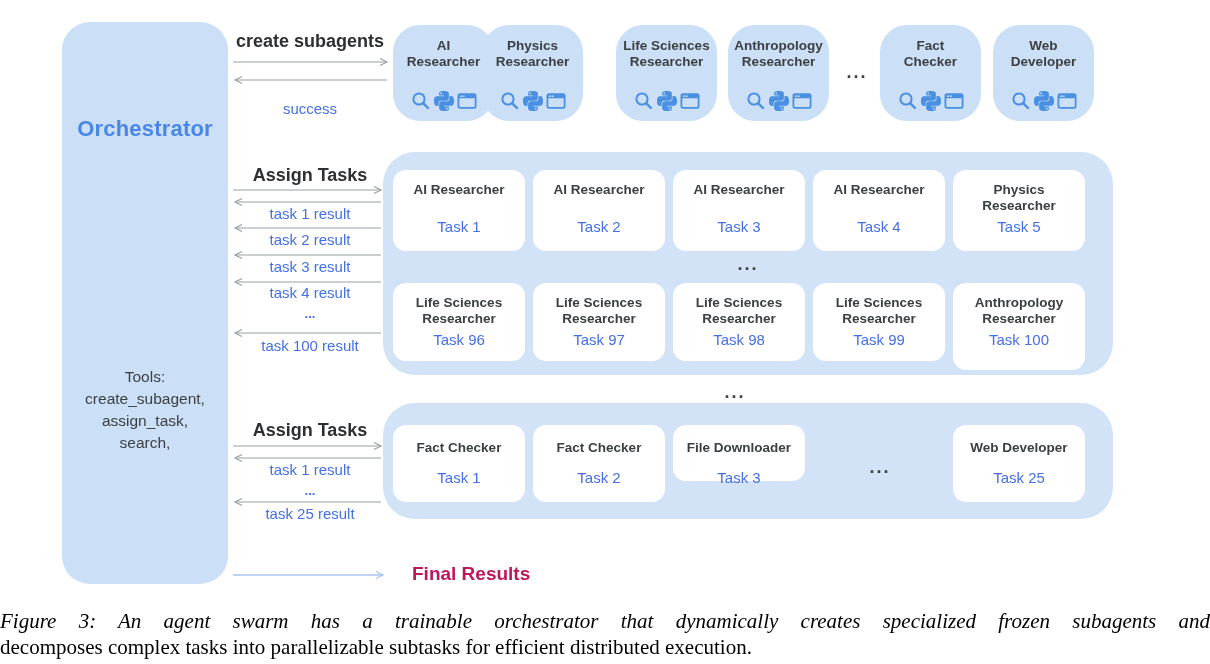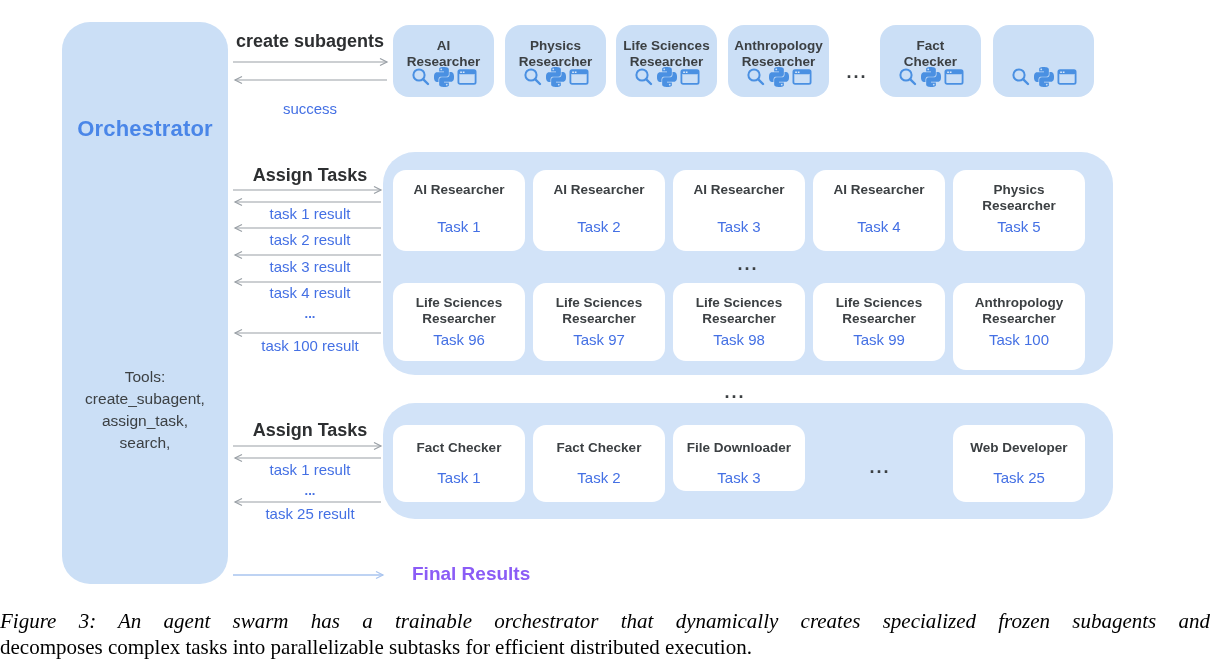--- a/index.html
+++ b/index.html
@@ -18,33 +18,33 @@
     position:absolute;top:94px;left:0;width:100%;text-align:center;
     font-weight:bold;font-size:22px;color:#4a86e8;letter-spacing:.2px;
   }
   .orch-tools{
     position:absolute;top:344px;left:0;width:100%;text-align:center;
     font-size:15.5px;line-height:22px;color:#3c4043;
   }
 
   
   .sa-box{
-    position:absolute;top:25px;width:101px;height:72px;
-    background:#cbdff6;border-radius:16px;z-index:2;
+    position:absolute;top:25px;width:101px;height:96px;
+    background:#cbdff6;border-radius:27px;z-index:2;
   }
   .sa-name{padding-top:13px;text-align:center;font-size:13.5px;font-weight:bold;line-height:16px;color:#3c4043;}
   .sa-icons{position:absolute;bottom:10px;left:0;width:100%;display:flex;justify-content:center;align-items:center;gap:3px;}
   .icon{width:20px;height:20px;display:block;}
 
   
   .flow-label{position:absolute;transform:translateX(-50%);white-space:nowrap;z-index:3;}
   .label-dark{font-weight:bold;font-size:18px;color:#2d2f31;}
   .label-blue{font-size:15px;color:#4470e4;}
   .label-blue-dots{font-size:13px;font-weight:bold;color:#4470e4;}
-  .final-label{position:absolute;left:412px;top:563px;font-weight:bold;font-size:19px;color:#8b5cf6;z-index:3;}
+  .final-label{position:absolute;left:412px;top:563px;font-weight:bold;font-size:19px;color:#be185d;z-index:3;}
 
   
   .pool{position:absolute;left:383px;width:730px;background:#d2e3f8;border-radius:32px;z-index:2;}
   #pool1{top:152px;height:223px;}
   #pool2{top:403px;height:116px;}
   .card{position:absolute;width:132px;background:#ffffff;border-radius:13px;text-align:center;}
   .card-title{margin-top:12px;min-height:34px;font-size:13.5px;font-weight:bold;line-height:16px;color:#3c4043;padding:0 6px;}
   .card-task{margin-top:2px;font-size:15px;color:#4470e4;}
   .p2 .card-title{margin-top:15px;min-height:16px;}
   .p2 .card-task{margin-top:13px;}
@@ -146,21 +146,21 @@
           <use href="#sym-search"></use>
         </svg>
       <svg class="icon">
           <use href="#sym-python"></use>
         </svg>
       <svg class="icon">
           <use href="#sym-browser"></use>
         </svg>
     </div>
   </div>
-  <div class="sa-box" style="left:505px">
+  <div class="sa-box" style="left:482px">
     <div class="sa-name">
       <div>Physics</div>
       <div>Researcher</div>
     </div>
     <div class="sa-icons">
       <svg class="icon">
           <use href="#sym-search"></use>
         </svg>
       <svg class="icon">
           <use href="#sym-python"></use>
@@ -216,20 +216,24 @@
         </svg>
       <svg class="icon">
           <use href="#sym-python"></use>
         </svg>
       <svg class="icon">
           <use href="#sym-browser"></use>
         </svg>
     </div>
   </div>
   <div class="sa-box" style="left:993px">
+    <div class="sa-name">
+      <div>Web</div>
+      <div>Developer</div>
+    </div>
     <div class="sa-icons">
       <svg class="icon">
           <use href="#sym-search"></use>
         </svg>
       <svg class="icon">
           <use href="#sym-python"></use>
         </svg>
       <svg class="icon">
           <use href="#sym-browser"></use>
         </svg>
@@ -286,21 +290,21 @@
 
   <div class="pool p2" id="pool2">
     <div class="card" style="left:10px;top:22px;height:77px">
       <div class="card-title">Fact Checker</div>
       <div class="card-task">Task 1</div>
     </div>
     <div class="card" style="left:150px;top:22px;height:77px">
       <div class="card-title">Fact Checker</div>
       <div class="card-task">Task 2</div>
     </div>
-    <div class="card" style="left:290px;top:22px;height:66px">
+    <div class="card" style="left:290px;top:22px;height:56px">
       <div class="card-title">File Downloader</div>
       <div class="card-task">Task 3</div>
     </div>
     <div class="dots-dark" style="left:497px;top:56px">...</div>
     <div class="card" style="left:570px;top:22px;height:77px">
       <div class="card-title">Web Developer</div>
       <div class="card-task">Task 25</div>
     </div>
   </div>
 

